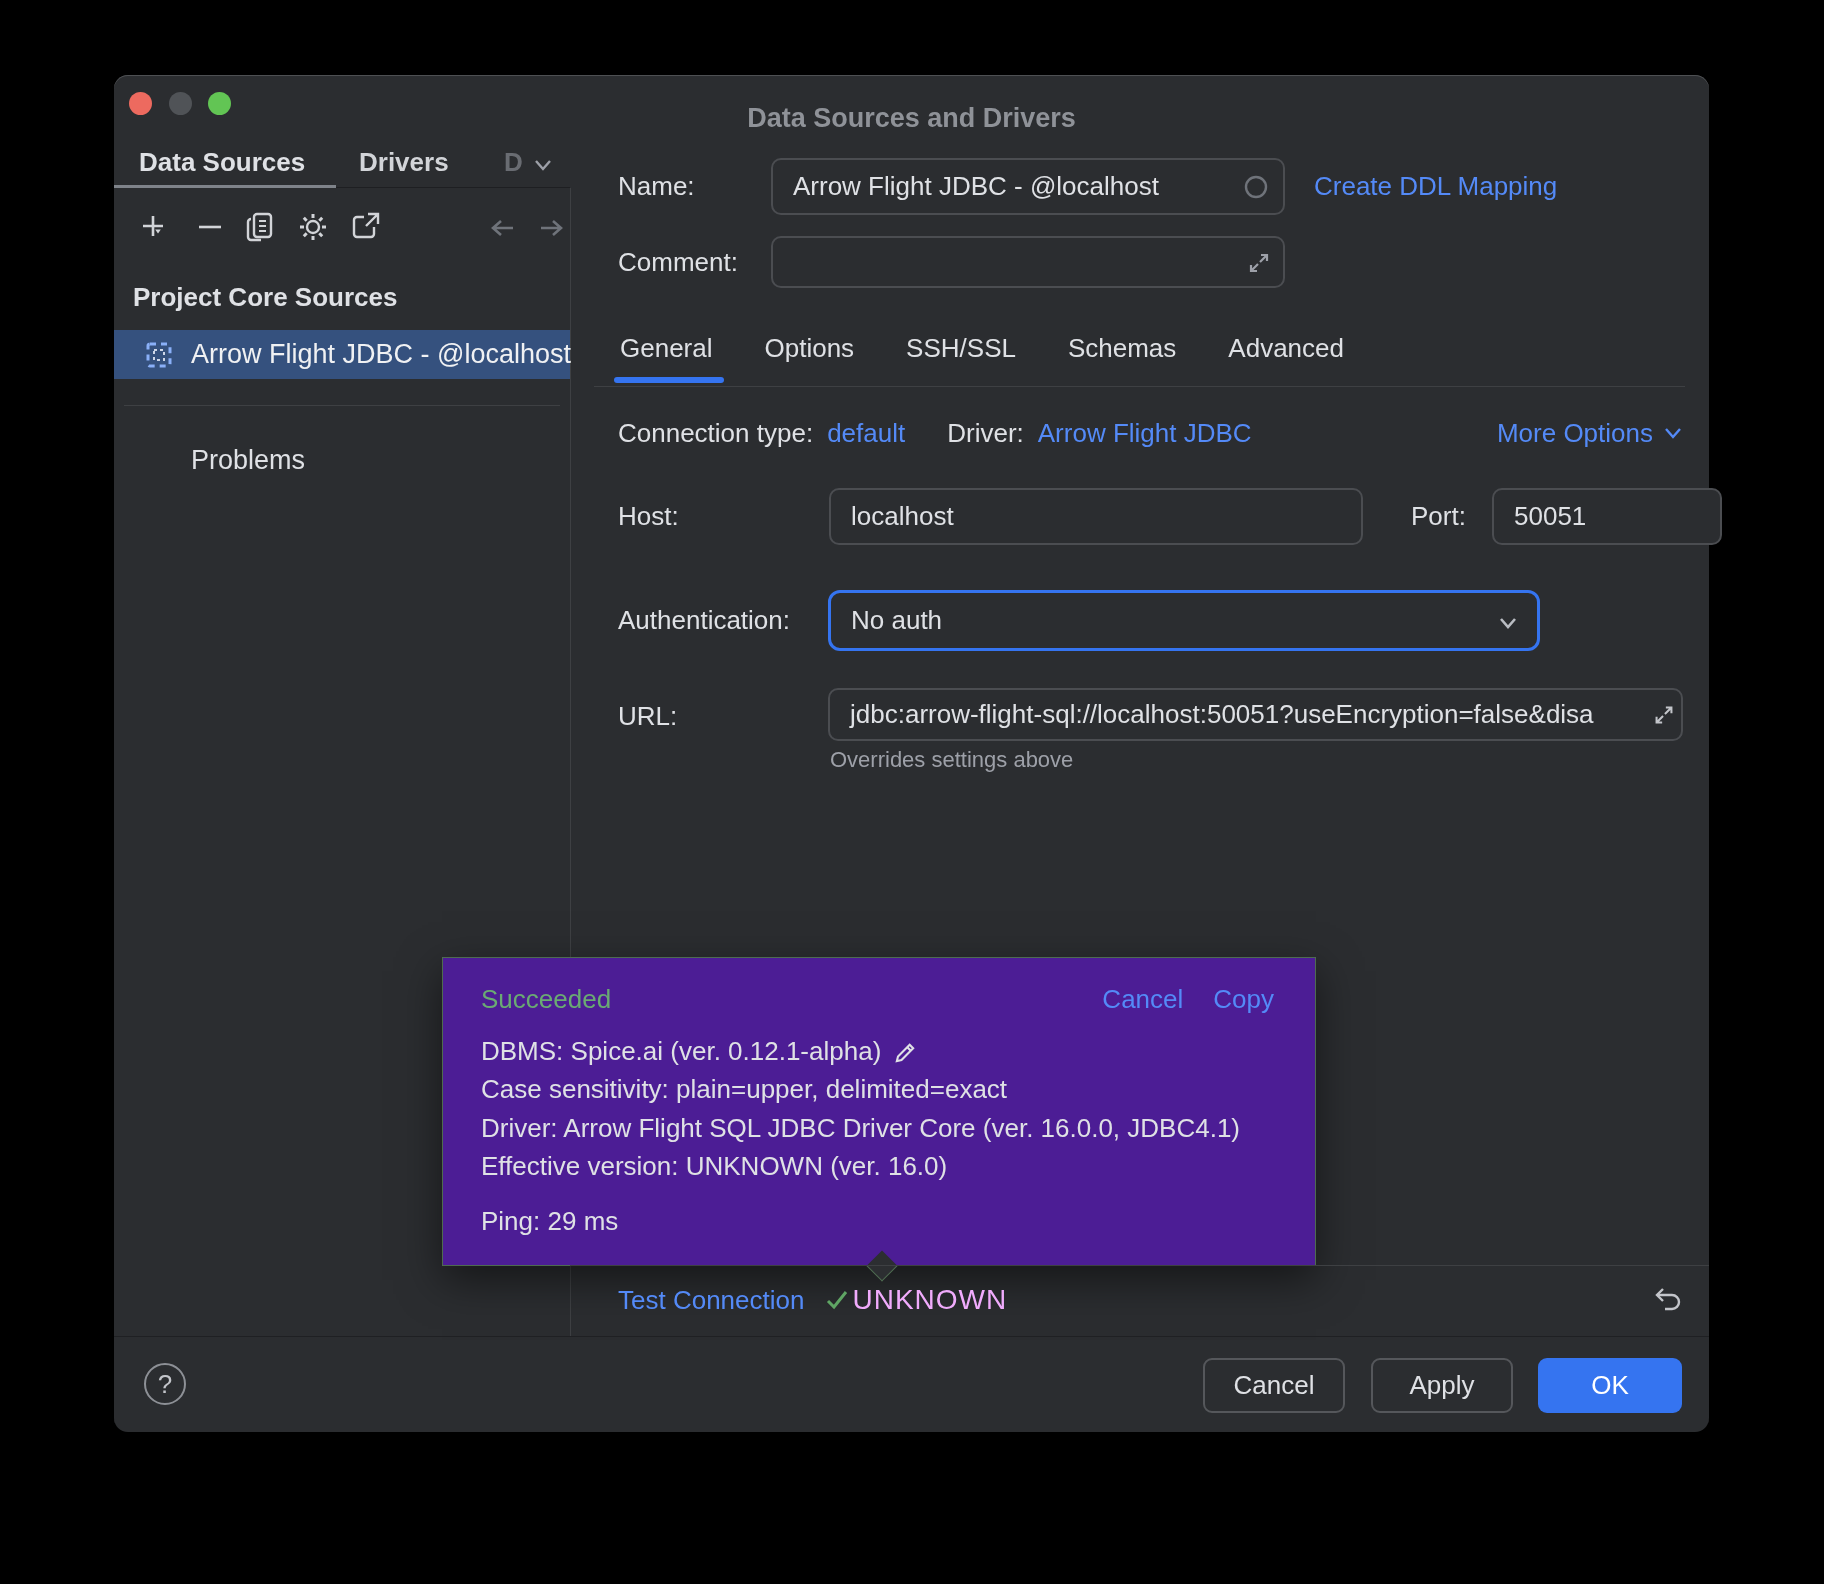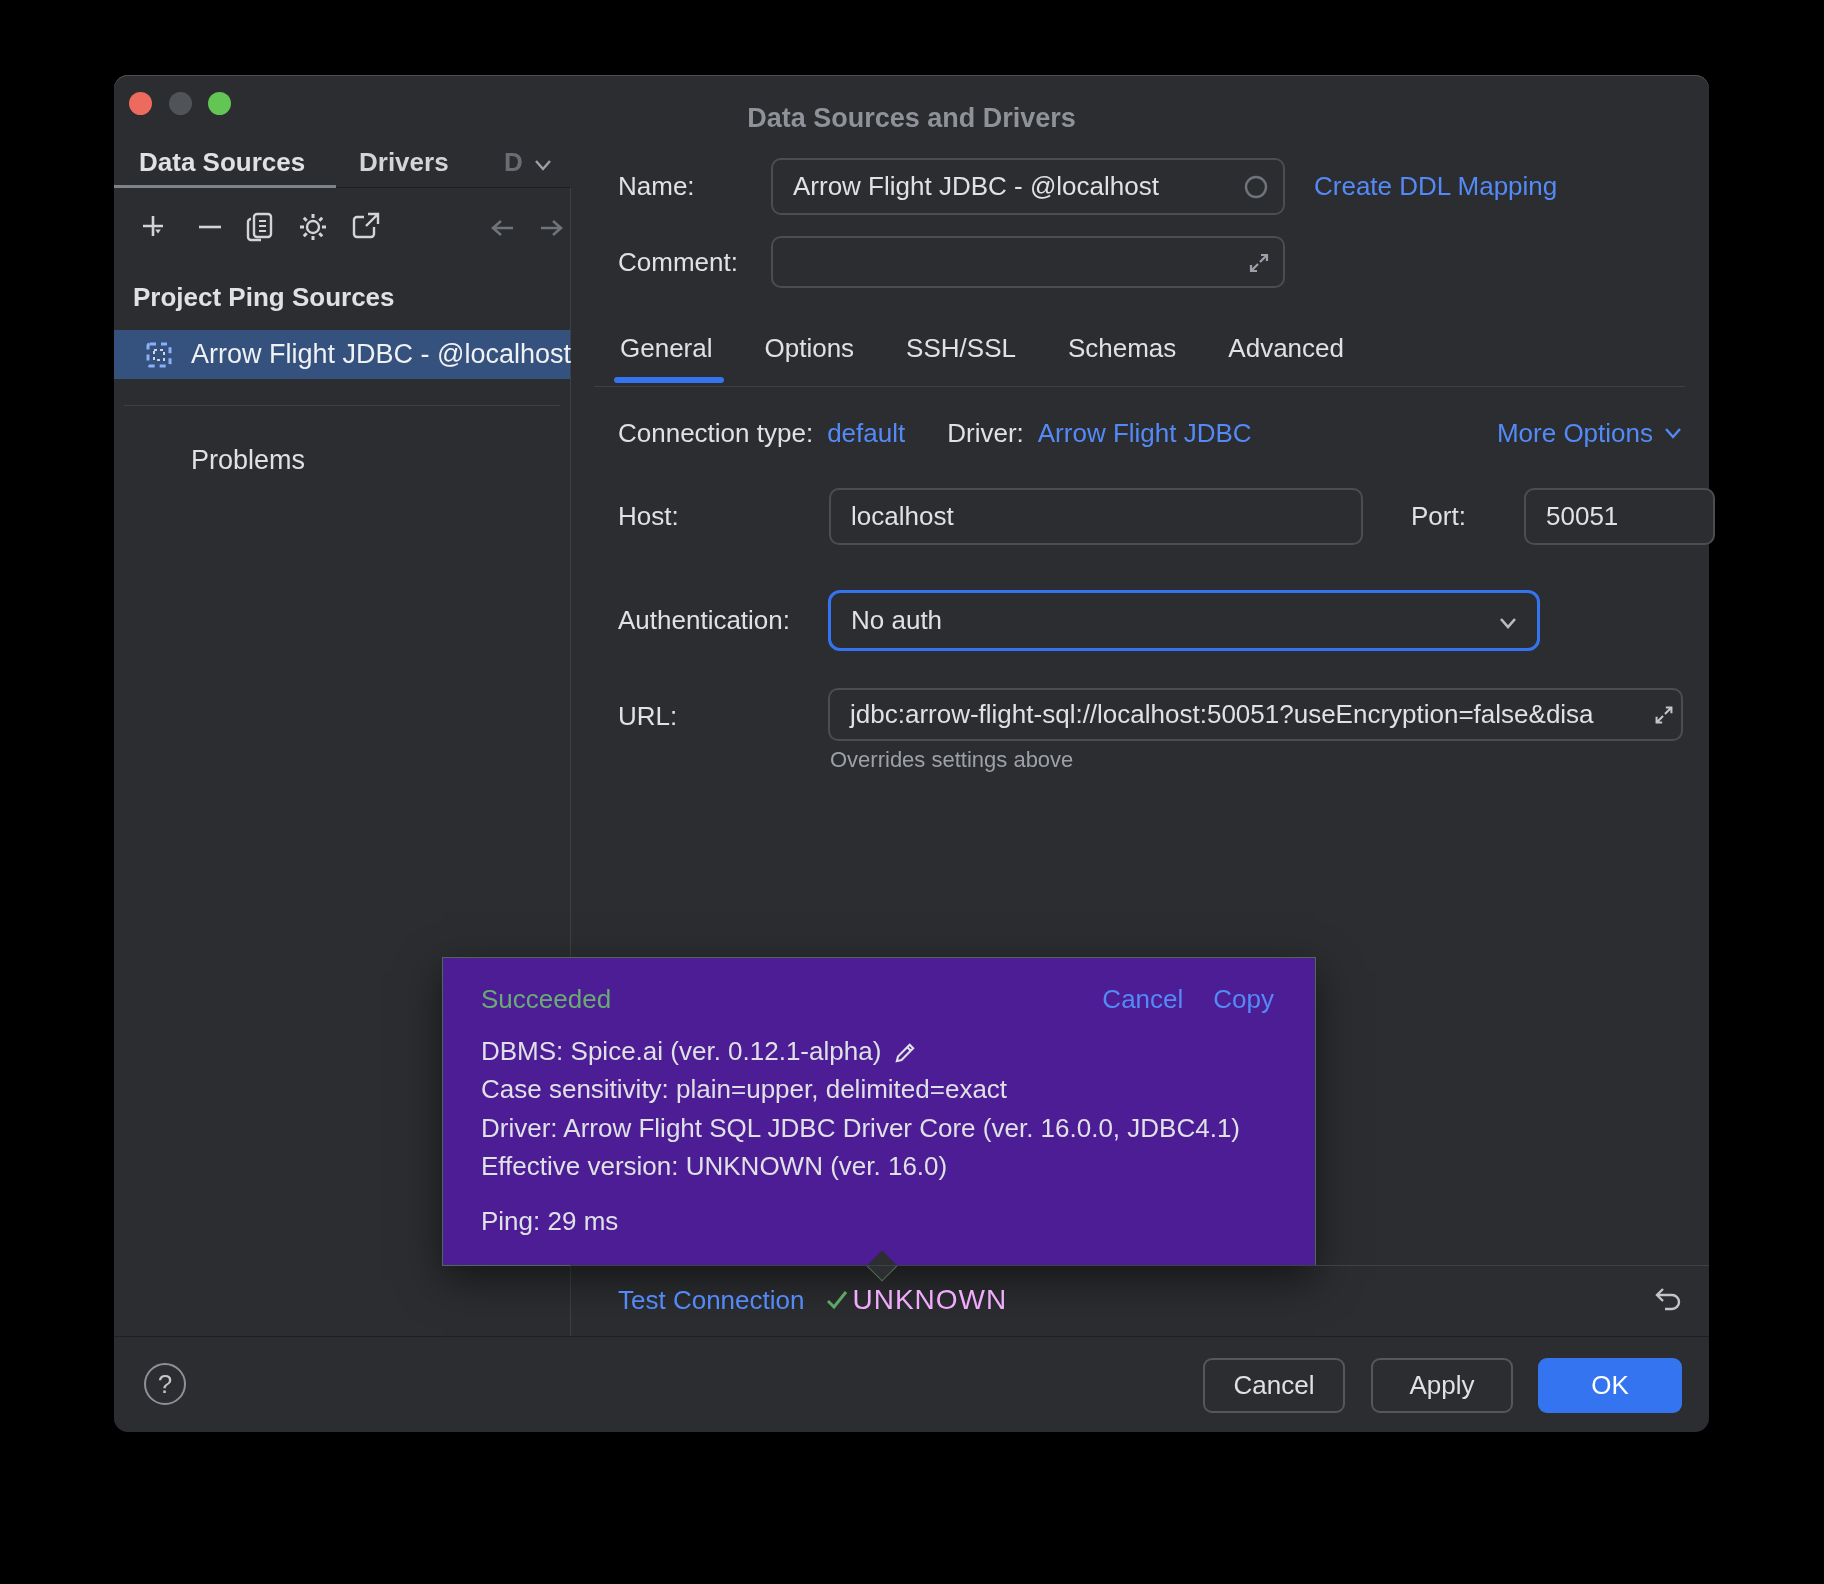--- a/index.html
+++ b/index.html
@@ -111,21 +111,21 @@
         <path d="M27 17 H8 M15 10 l-8 7 8 7"></path>
       </svg>
     </span>
     <span class="abs" style="left:420px;top:23px;">
       <svg width="34" height="34" viewBox="0 0 34 34" fill="none" stroke="#6f737a" stroke-width="2.6">
         <path d="M7 17 H26 M19 10 l8 7 -8 7"></path>
       </svg>
     </span>
   </div>
 
-  <div class="abs" style="left:19px;top:207px;font-size:26px;font-weight:700;color:#dfe1e5;">Project Ping Sources</div>
+  <div class="abs" style="left:19px;top:207px;font-size:26px;font-weight:700;color:#dfe1e5;">Project Core Sources</div>
 
   <div class="abs" style="left:0;top:255px;width:456px;height:49px;background:#35517e;display:flex;align-items:center;">
     <span style="margin-left:29px;">
       <svg width="32" height="32" viewBox="0 0 32 32" fill="none">
         <rect x="5" y="5" width="22" height="22" rx="2" stroke="#8ab0f8" stroke-width="3" stroke-dasharray="6 5"></rect>
         <rect x="11" y="11" width="10" height="10" fill="none" stroke="#cdd6e8" stroke-width="2" stroke-dasharray="3 3"></rect>
       </svg>
     </span>
     <span style="margin-left:16px;font-size:27px;color:#f0f1f3;white-space:nowrap;">Arrow Flight JDBC - @localhost</span>
   </div>
@@ -178,21 +178,21 @@
           <polyline points="5,5 12,13 19,5" fill="none" stroke="#548af7" stroke-width="2.4"></polyline>
         </svg>
     </span>
   </div>
 
   <div class="abs label" style="left:504px;top:426px;">Host:</div>
   <div class="field" style="left:715px;top:413px;width:534px;height:57px;">
     <span>localhost</span>
   </div>
   <div class="abs label" style="left:1297px;top:426px;">Port:</div>
-  <div class="field" style="left:1410px;top:413px;width:191px;height:57px;text-align:center;">
+  <div class="field" style="left:1378px;top:413px;width:230px;height:57px;text-align:center;">
     <span>50051</span>
   </div>
 
   <div class="abs label" style="left:504px;top:530px;">Authentication:</div>
   <div class="field" style="left:714px;top:515px;width:712px;height:61px;border:3px solid #3574f0;border-radius:12px;">
     <span>No auth</span>
     <span style="position:absolute;right:16px;top:20px;">
       <svg width="26" height="20" viewBox="0 0 26 20">
           <polyline points="6,6 13,14 20,6" fill="none" stroke="#b9bcc2" stroke-width="2.6"></polyline>
         </svg>

